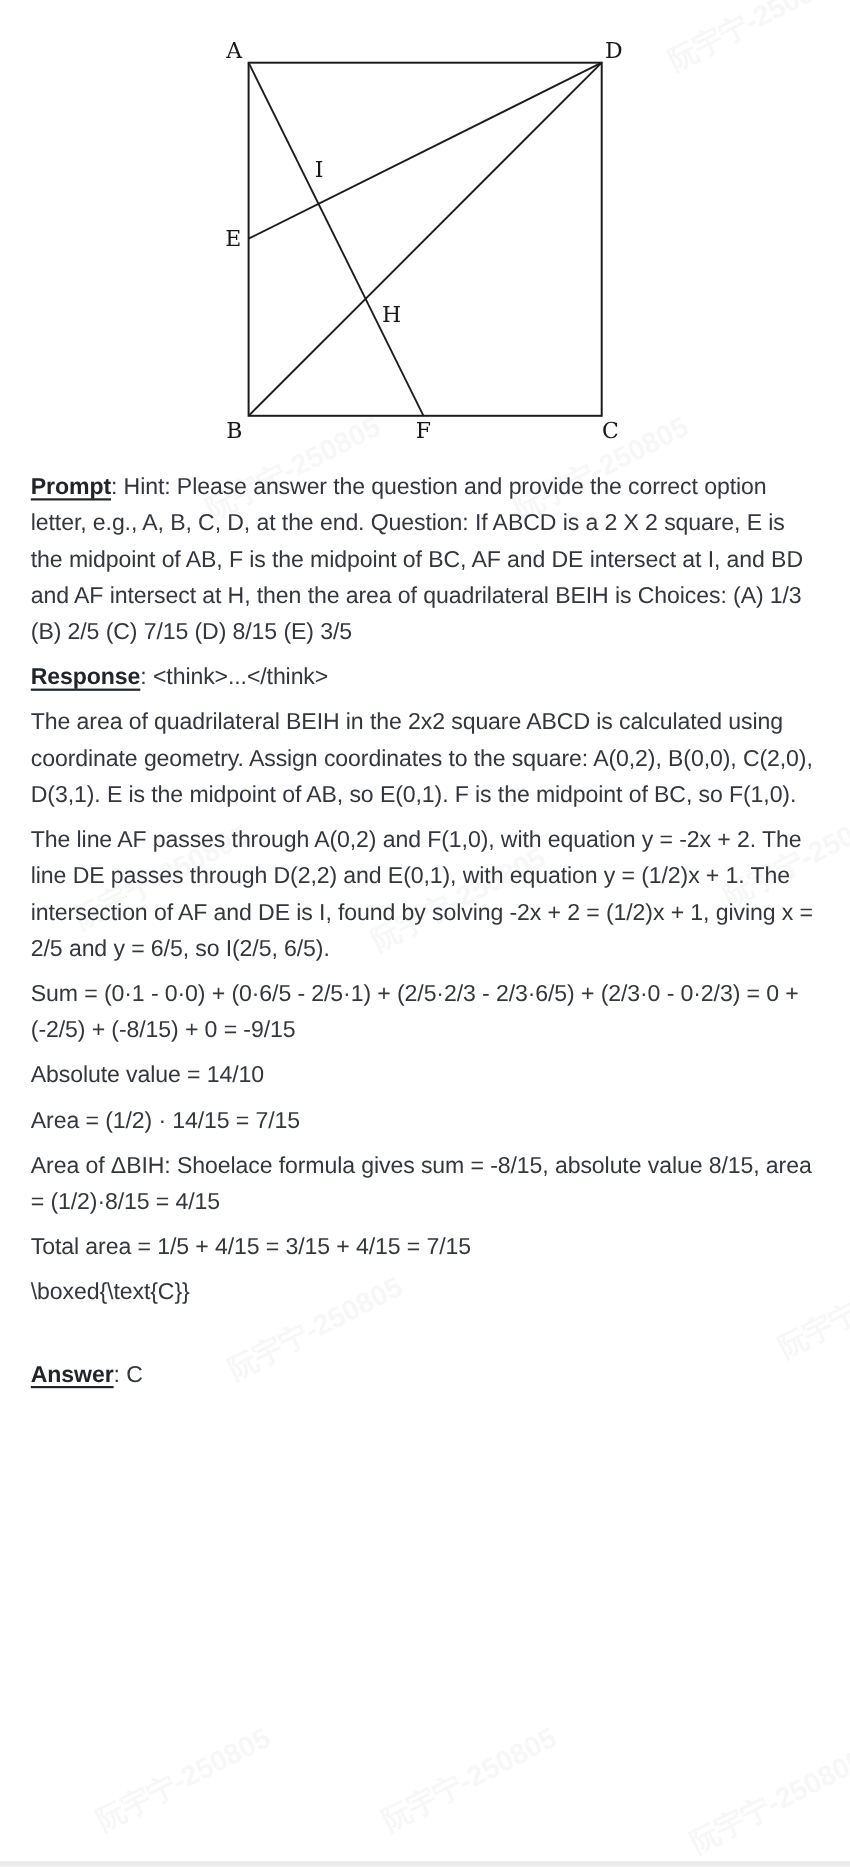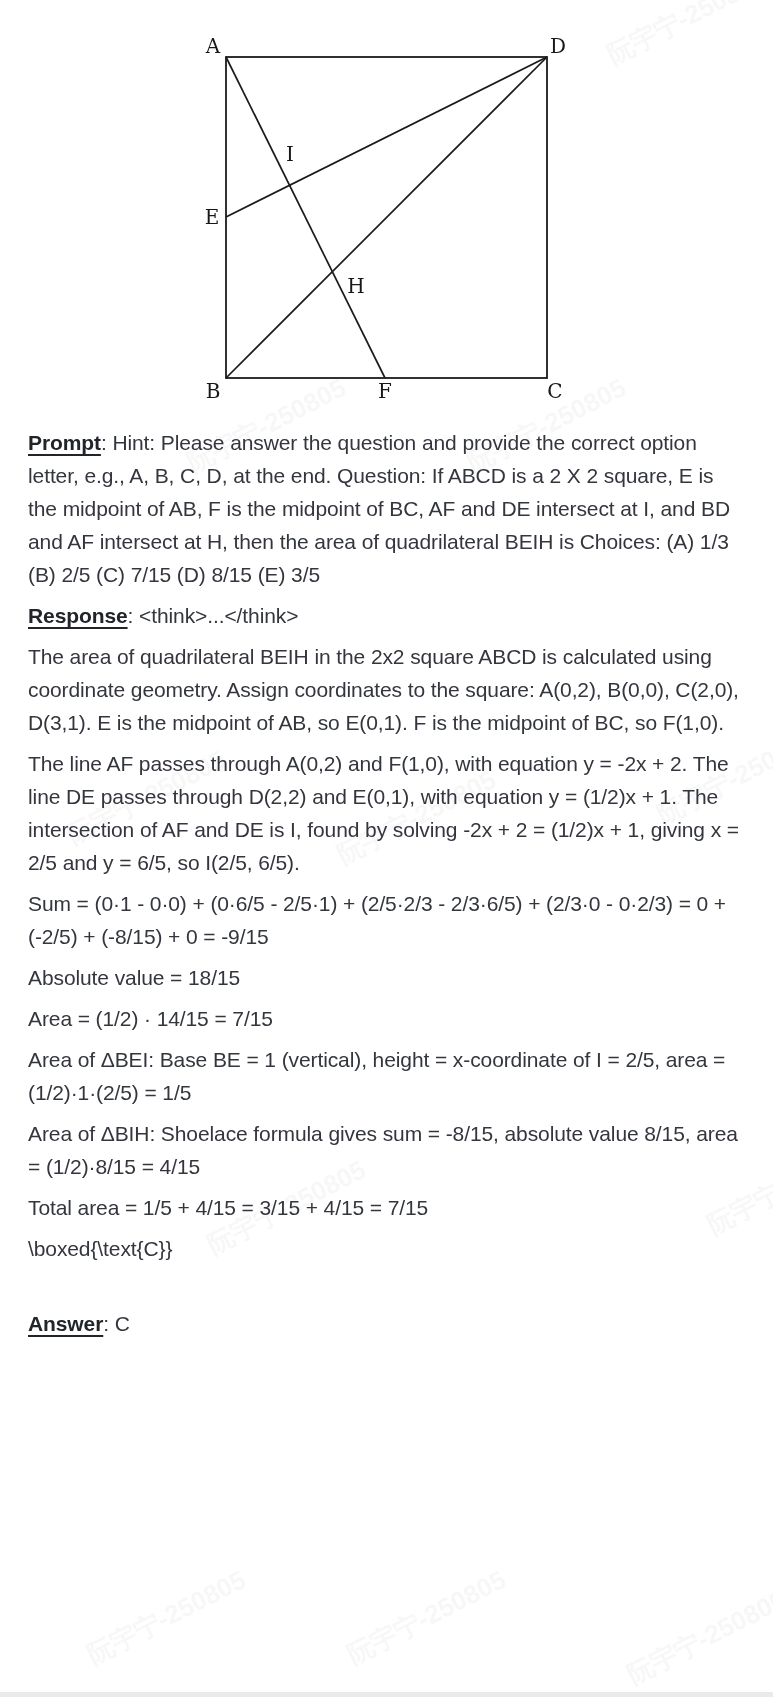--- a/index.html
+++ b/index.html
@@ -93,23 +93,22 @@
 </div>
 
 <div class="content">
   <p><strong class="lbl">Prompt</strong><span>: Hint: Please answer the question and provide the correct option letter, e.g., A, B, C, D, at the end. Question: If ABCD is a 2 X 2 square, E is the midpoint of AB, F is the midpoint of BC, AF and DE intersect at I, and BD and AF intersect at H, then the area of quadrilateral BEIH is Choices: (A) 1/3 (B) 2/5 (C) 7/15 (D) 8/15 (E) 3/5</span></p>
 
   <p><strong class="lbl">Response</strong><span>: &lt;think&gt;...&lt;/think&gt;</span></p>
 
   <p>The area of quadrilateral BEIH in the 2x2 square ABCD is calculated using coordinate geometry. Assign coordinates to the square: A(0,2), B(0,0), C(2,0), D(3,1). E is the midpoint of AB, so E(0,1). F is the midpoint of BC, so F(1,0).</p>
   <p>The line AF passes through A(0,2) and F(1,0), with equation y = -2x + 2. The line DE passes through D(2,2) and E(0,1), with equation y = (1/2)x + 1. The intersection of AF and DE is I, found by solving -2x + 2 = (1/2)x + 1, giving x = 2/5 and y = 6/5, so I(2/5, 6/5).</p>
   <p>Sum = (0·1 - 0·0) + (0·6/5 - 2/5·1) + (2/5·2/3 - 2/3·6/5) + (2/3·0 - 0·2/3) = 0 + (-2/5) + (-8/15) + 0 = -9/15</p>
-  <p>Absolute value = 18/15</p>
+  <p>Absolute value = 14/10</p>
   <p>Area = (1/2) · 14/15 = 7/15</p>
-  <p>Area of ΔBEI: Base BE = 1 (vertical), height = x-coordinate of I = 2/5, area = (1/2)·1·(2/5) = 1/5</p>
   <p>Area of ΔBIH: Shoelace formula gives sum = -8/15, absolute value 8/15, area = (1/2)·8/15 = 4/15</p>
   <p>Total area = 1/5 + 4/15 = 3/15 + 4/15 = 7/15</p>
   <p>\boxed{\text{C}}</p>
 
   <p class="answer-para"><strong class="lbl">Answer</strong><span>: C</span></p>
 </div>
 
 <div class="bottom-bar"></div>
 
 </body></html>

